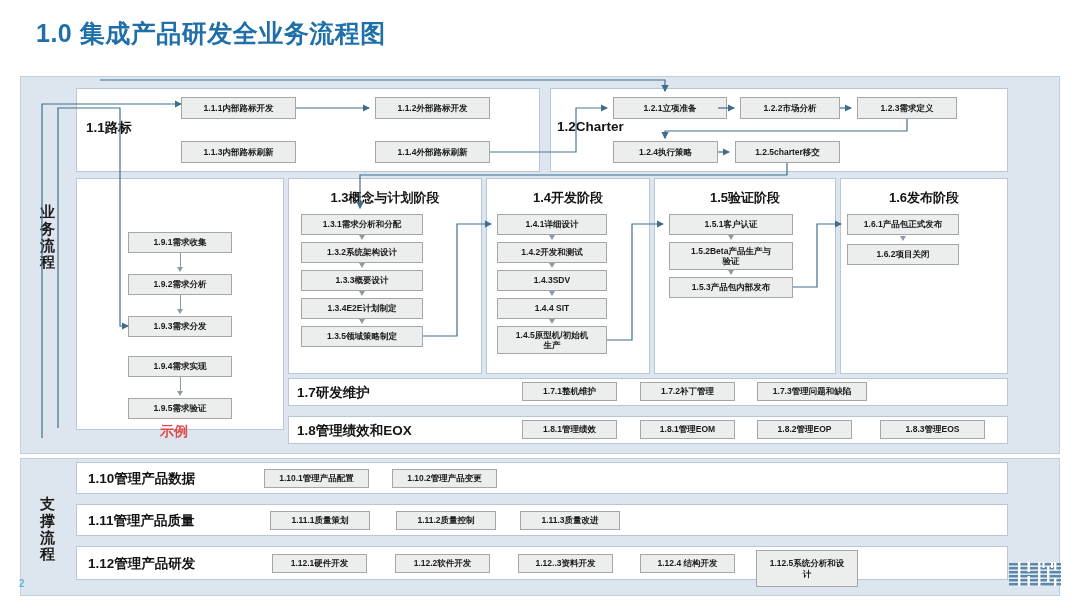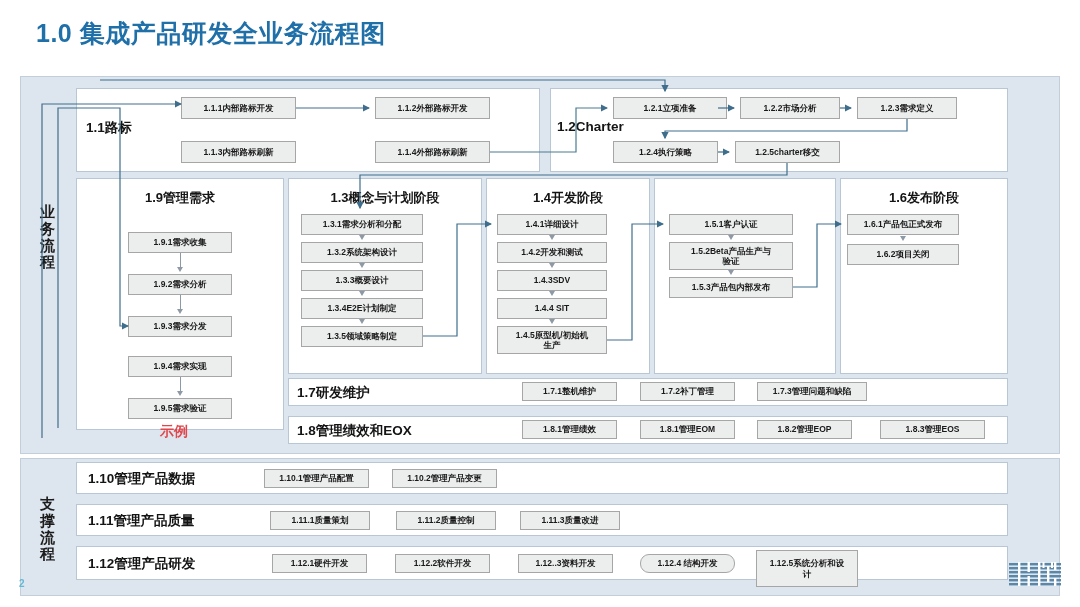--- a/index.html
+++ b/index.html
@@ -145,23 +145,23 @@
   <div class="box" style="left:837px; top:21px; width:100px; height:22px;">1.2.3需求定义</div>
   <div class="box" style="left:593px; top:65px; width:105px; height:22px;">1.2.4执行策略</div>
   <div class="box" style="left:715px; top:65px; width:105px; height:22px;">1.2.5charter移交</div>
 
   <div class="panel" style="left:56px; top:102px; width:208px; height:252px;"></div>
   <div class="panel" style="left:268px; top:102px; width:194px; height:196px;"></div>
   <div class="panel" style="left:466px; top:102px; width:164px; height:196px;"></div>
   <div class="panel" style="left:634px; top:102px; width:182px; height:196px;"></div>
   <div class="panel" style="left:820px; top:102px; width:168px; height:196px;"></div>
 
-  <div class="col-head" style="left:56px; top:113px; width:208px;">1.9管理需求</div>
   <div class="col-head" style="left:268px; top:113px; width:194px;">1.3概念与计划阶段</div>
   <div class="col-head" style="left:466px; top:113px; width:164px;">1.4开发阶段</div>
+  <div class="col-head" style="left:634px; top:113px; width:182px;">1.5验证阶段</div>
   <div class="col-head" style="left:820px; top:113px; width:168px;">1.6发布阶段</div>
 
   <div class="box" style="left:108px; top:156px; width:104px; height:21px;">1.9.1需求收集</div>
   <div class="box" style="left:108px; top:198px; width:104px; height:21px;">1.9.2需求分析</div>
   <div class="box" style="left:108px; top:240px; width:104px; height:21px;">1.9.3需求分发</div>
   <div class="box" style="left:108px; top:280px; width:104px; height:21px;">1.9.4需求实现</div>
   <div class="box" style="left:108px; top:322px; width:104px; height:21px;">1.9.5需求验证</div>
   <div class="example" style="left:140px; top:347px;">示例</div>
 
   <div class="vln-g" style="left:160px; top:177px; height:16px;"></div>
@@ -225,21 +225,21 @@
   <div class="ghead" style="left:68px; top:436px;">1.11管理产品质量</div>
   <div class="box" style="left:250px; top:435px; width:100px; height:19px;">1.11.1质量策划</div>
   <div class="box" style="left:376px; top:435px; width:100px; height:19px;">1.11.2质量控制</div>
   <div class="box" style="left:500px; top:435px; width:100px; height:19px;">1.11.3质量改进</div>
 
   <div class="panel" style="left:56px; top:470px; width:932px; height:34px;"></div>
   <div class="ghead" style="left:68px; top:479px;">1.12管理产品研发</div>
   <div class="box" style="left:252px; top:478px; width:95px; height:19px;">1.12.1硬件开发</div>
   <div class="box" style="left:375px; top:478px; width:95px; height:19px;">1.12.2软件开发</div>
   <div class="box" style="left:498px; top:478px; width:95px; height:19px;">1.12..3资料开发</div>
-  <div class="box" style="left:620px; top:478px; width:95px; height:19px;border-radius:9px;">1.12.4 结构开发</div>
+  <div class="box" style="left:620px; top:478px; width:95px; height:19px;">1.12.4 结构开发</div>
   <div class="box" style="left:736px; top:474px; width:102px; height:37px;">1.12.5系统分析和设
 计</div>
 
   <svg class="cnv" width="1040" height="520">
     <defs>
       <marker id="ar" markerWidth="6" markerHeight="6" refX="5" refY="3" orient="auto">
         <path d="M0,0 L6,3 L0,6 z" fill="#3f6e8c"></path>
       </marker>
       <marker id="ar2" markerWidth="6" markerHeight="6" refX="5" refY="3" orient="auto">
         <path d="M0,0 L6,3 L0,6 z" fill="#4b7b92"></path>

